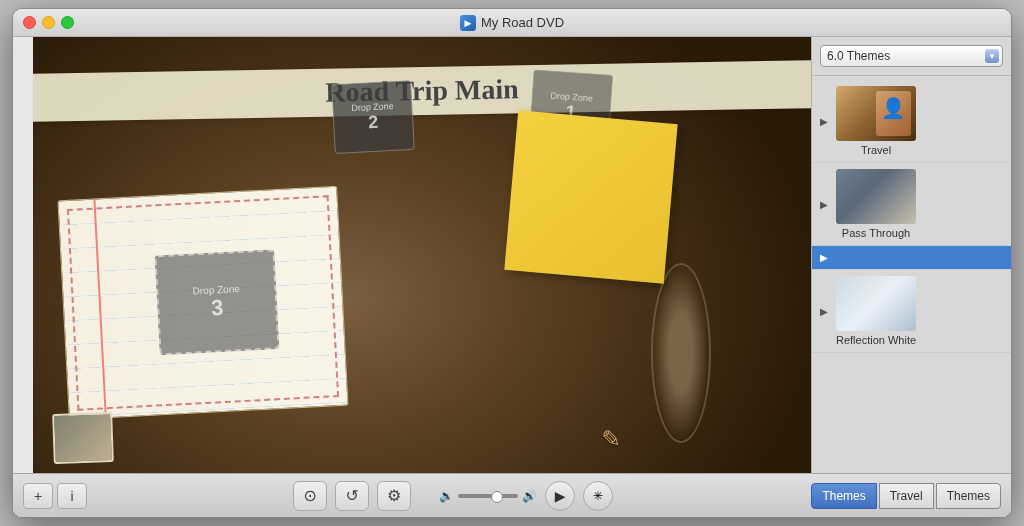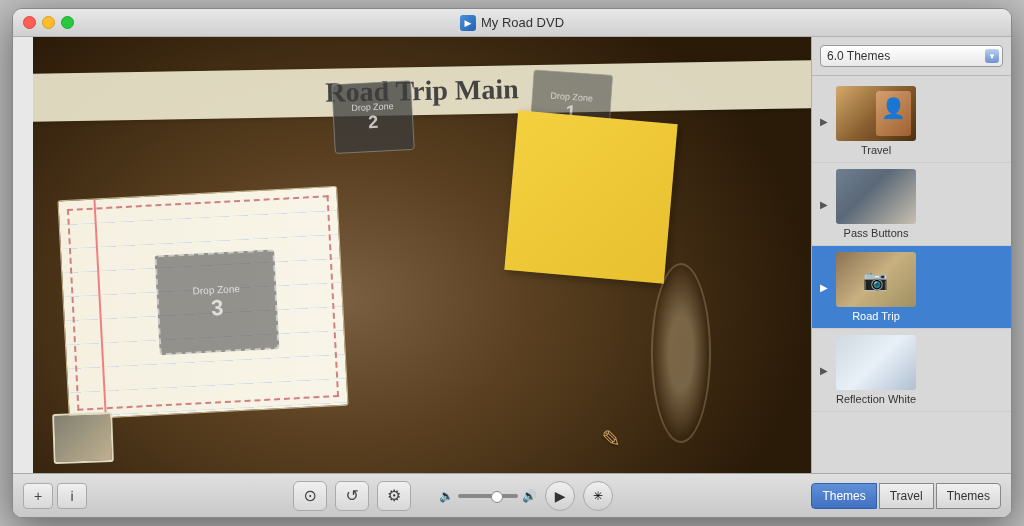--- a/index.html
+++ b/index.html
@@ -577,34 +577,28 @@
               <div class="theme-name">Travel</div>
             </div>
           </div>
         </div>
 
         <div class="theme-item">
           <div class="theme-item-inner">
             <span class="theme-arrow">▶</span>
             <div class="theme-item-col">
               <div class="theme-thumbnail thumb-pass"></div>
-              <div class="theme-name">Pass Buttons</div>
+              <div class="theme-name">Pass Through</div>
             </div>
           </div>
         </div>
 
         <div class="theme-item selected">
           <div class="theme-item-inner">
             <span class="theme-arrow">▶</span>
-            <div class="theme-item-col">
-              <div class="theme-thumbnail thumb-road">
-                <div class="thumb-road-img"></div>
-              </div>
-              <div class="theme-name">Road Trip</div>
-            </div>
           </div>
         </div>
 
         <div class="theme-item">
           <div class="theme-item-inner">
             <span class="theme-arrow">▶</span>
             <div class="theme-item-col">
               <div class="theme-thumbnail thumb-reflect"></div>
               <div class="theme-name">Reflection White</div>
             </div>

